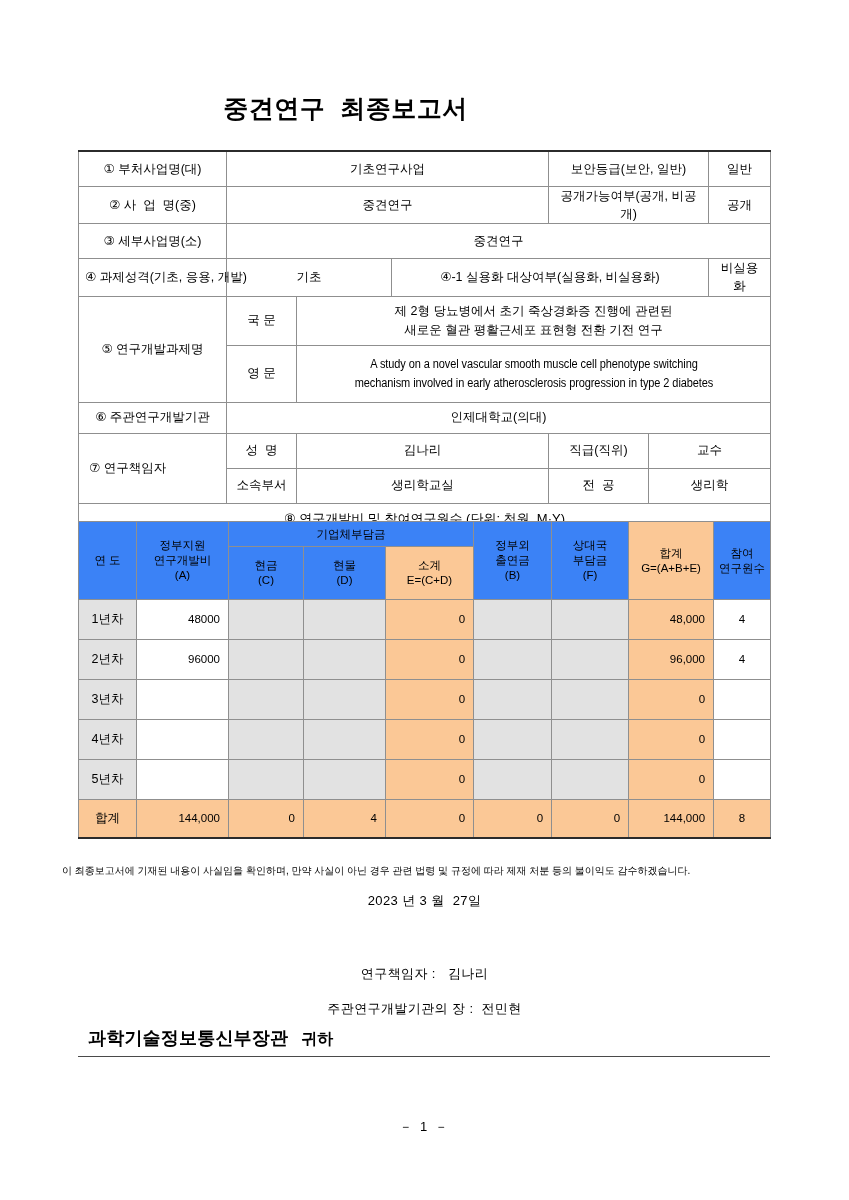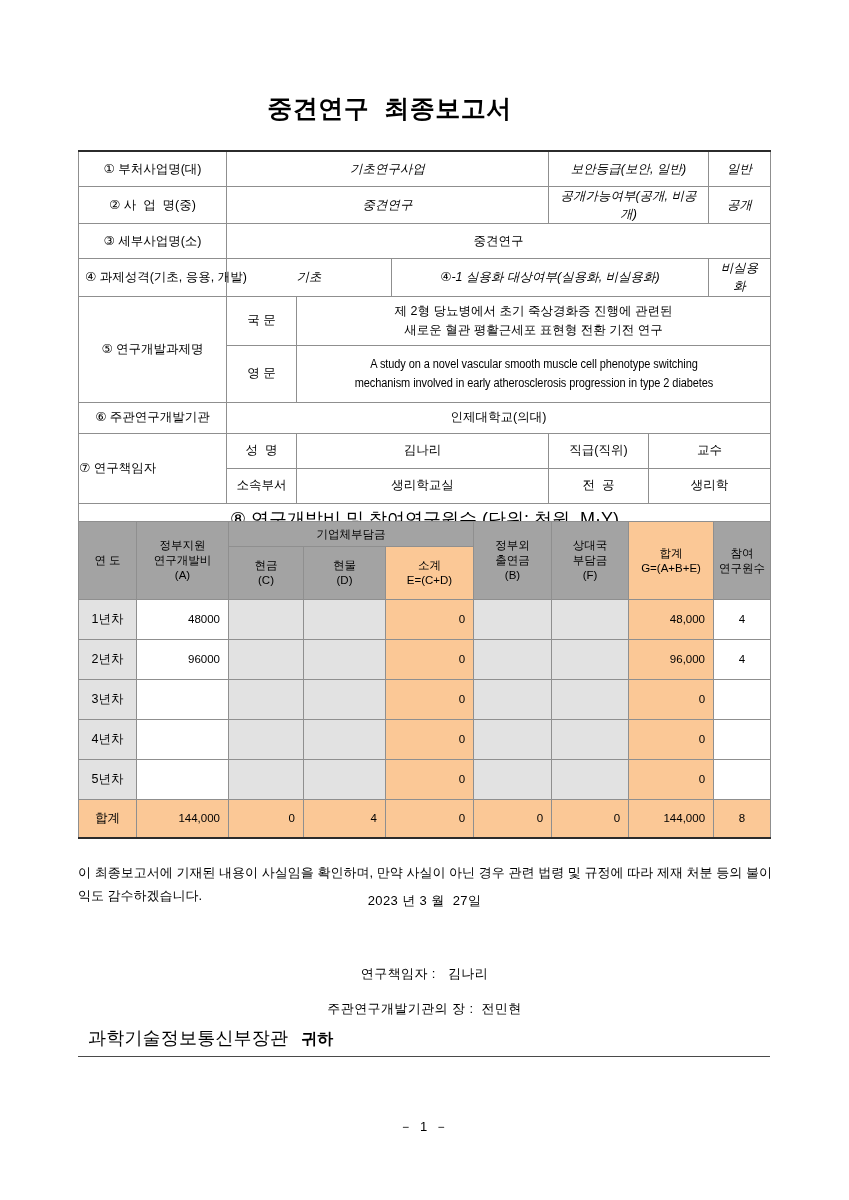--- a/index.html
+++ b/index.html
@@ -28,21 +28,20 @@
   .doc-title {
     position: absolute;
     top: 92px;
     left: 0;
     width: 691px;
     text-align: center;
     font-size: 25px;
     font-weight: bold;
     letter-spacing: 0.5px;
     white-space: pre;
-    margin-left: 44px;
   }
 
   
   table.info {
     position: absolute;
     left: 78px;
     top: 150px;
     width: 692px;
     border-collapse: collapse;
     table-layout: fixed;
@@ -61,60 +60,60 @@
     background: #e2e2e2;
     text-align: left;
     padding-left: 10px;
     white-space: pre;
   }
   td.lbl-c {
     background: #e2e2e2;
     text-align: center;
     white-space: pre;
   }
-  td.gray { background: #e2e2e2; font-style: italic; }
+  td.gray { background: #e2e2e2; }
   td.val  { background: #ffffff; }
   .h22 { height: 34px; }
   .h18 { height: 30px; }
 
   .kor-title { line-height: 1.5; white-space: pre-line; font-size: 12.5px; }
   .eng-title {
     font-size: 12.5px;
     line-height: 2.0;
     white-space: pre-line;
     transform: scaleX(0.88);
     transform-origin: center center;
     letter-spacing: -0.1px;
   }
 
   
   .budget-caption {
     text-align: center;
     background: #e2e2e2;
-    font-size: 18px;
+    font-size: 13px;
     height: 32px;
   }
 
   table.budget {
     position: absolute;
     left: 78px;
     width: 692px;
     border-collapse: collapse;
     table-layout: fixed;
     font-size: 11.5px;
   }
   table.budget td {
     border: 1px solid #8f8f8f;
     padding: 0 5px;
     text-align: center;
     vertical-align: middle;
     line-height: 1.3;
     background: #ffffff;
   }
-  table.budget td.hd { background: #a3a3a3; white-space: pre-line; }
+  table.budget td.hd { background: #3b82f6; white-space: pre-line; }
   table.budget td.hd-or { background: #fbc896; white-space: pre-line; }
   table.budget td.rowlbl { background: #e2e2e2; font-size: 12.5px; }
   table.budget td.num { text-align: right; padding-right: 8px; background: #ffffff; }
   table.budget td.num-gray { text-align: right; padding-right: 8px; background: #e2e2e2; }
   table.budget td.num-or { text-align: right; padding-right: 8px; background: #fbc896; }
   table.budget td.ctr { text-align: center; background: #ffffff; }
   table.budget tr.total td { background: #fbc896; }
   table.budget tr.total td.rowlbl { background: #fbc896; }
   table.budget tr.total { border-bottom: 2px solid #2b2b2b; }
   table.budget tr.total td { border-bottom: 2px solid #2b2b2b; }
@@ -140,23 +139,23 @@
     background: #e2e2e2;
     text-align: left;
     padding-left: 10px;
   }
   table.period td.pval { font-size: 13px; letter-spacing: 0.3px; }
   table.period tr td { border-bottom: 2px solid #2b2b2b; }
 
   
   .statement {
     position: absolute;
-    left: 78px;
+    left: 62px;
     width: 694px;
-    font-size: 13px;
+    font-size: 10px;
     line-height: 1.75;
     text-align: justify;
     white-space: pre-line;
   }
 
   
   .sig-line {
     position: absolute;
     width: 849px;
     left: 0;
@@ -166,21 +165,21 @@
     white-space: pre;
   }
 
   .minister-wrap {
     position: absolute;
     left: 88px;
     width: 684px;
   }
   .minister {
     font-size: 18px;
-    font-weight: normal;
+    font-weight: bold;
     letter-spacing: 0.2px;
     display: inline-block;
   }
   .minister-suffix {
     font-size: 16px;
     font-weight: bold;
     display: inline-block;
     margin-left: 13px;
     vertical-align: baseline;
   }
@@ -259,21 +258,21 @@
       <td class="val eng-title" colspan="6">A study on a novel vascular smooth muscle cell phenotype switching
 mechanism involved in early atherosclerosis progression in type 2 diabetes</td>
     </tr>
 
     <tr>
       <td class="lbl h18">⑥ 주관연구개발기관</td>
       <td class="val h18" colspan="7">인제대학교(의대)</td>
     </tr>
 
     <tr>
-      <td class="lbl-c" rowspan="2" style="text-align:left;padding-left:0">⑦ 연구책임자</td>
+      <td class="lbl-c" rowspan="2" style="text-align:left;padding-left:10px">⑦ 연구책임자</td>
       <td class="lbl-c h22">성  명</td>
       <td class="val h22" colspan="3">김나리</td>
       <td class="lbl-c h22">직급(직위)</td>
       <td class="val h22" colspan="2">교수</td>
     </tr>
     <tr>
       <td class="lbl-c h22">소속부서</td>
       <td class="val h22" colspan="3">생리학교실</td>
       <td class="lbl-c h22">전  공</td>
       <td class="val h22" colspan="2">생리학</td>

